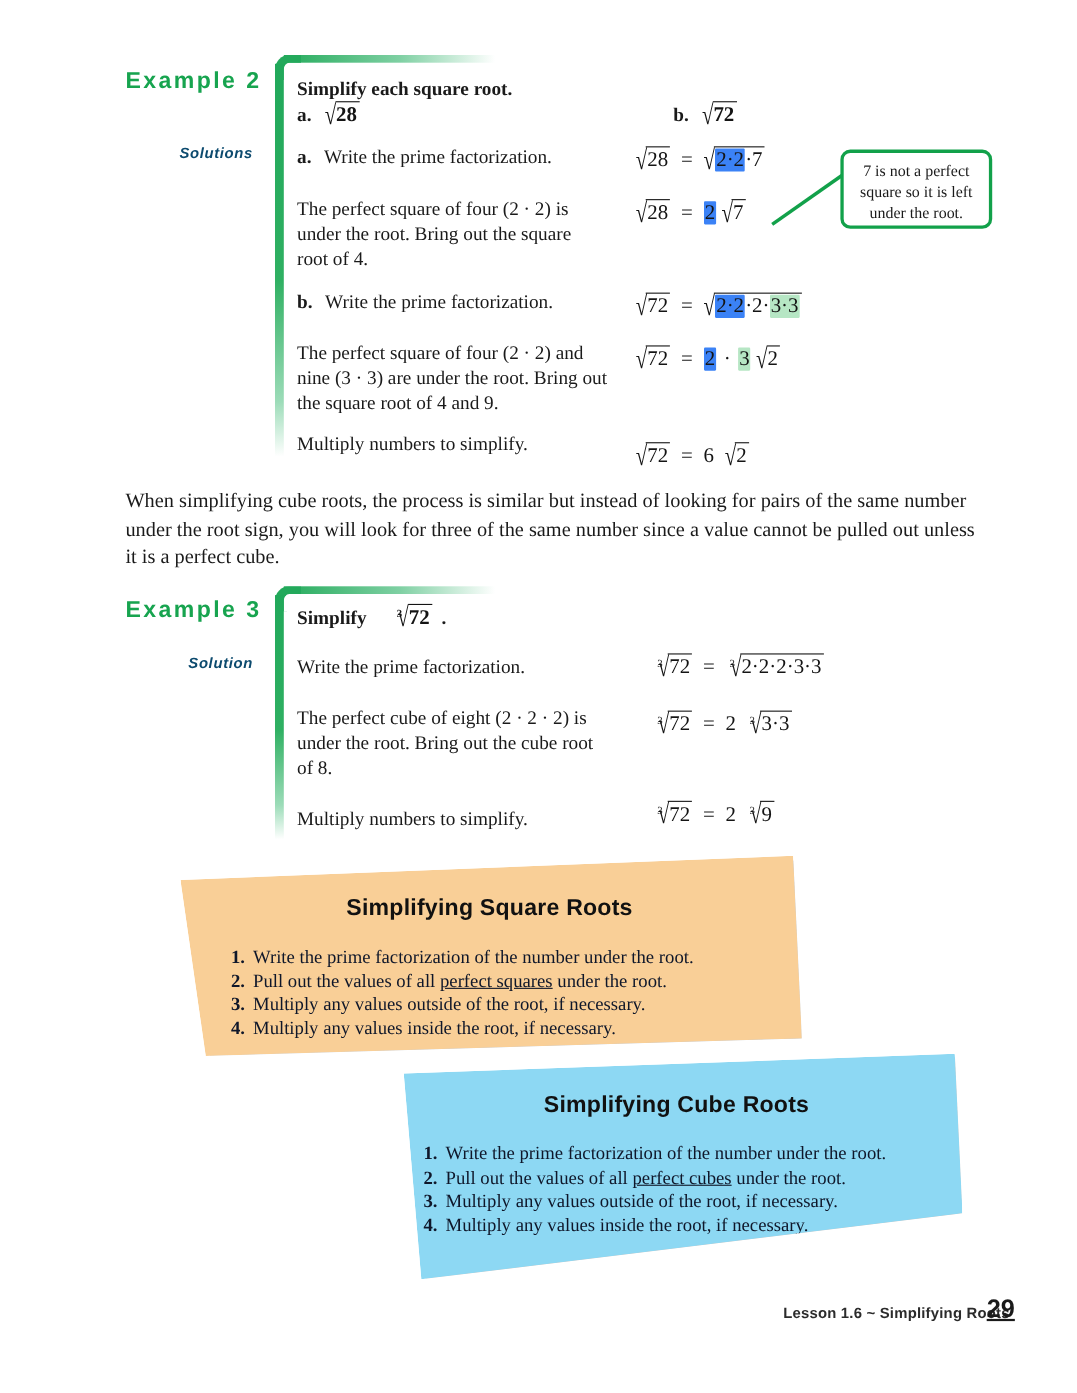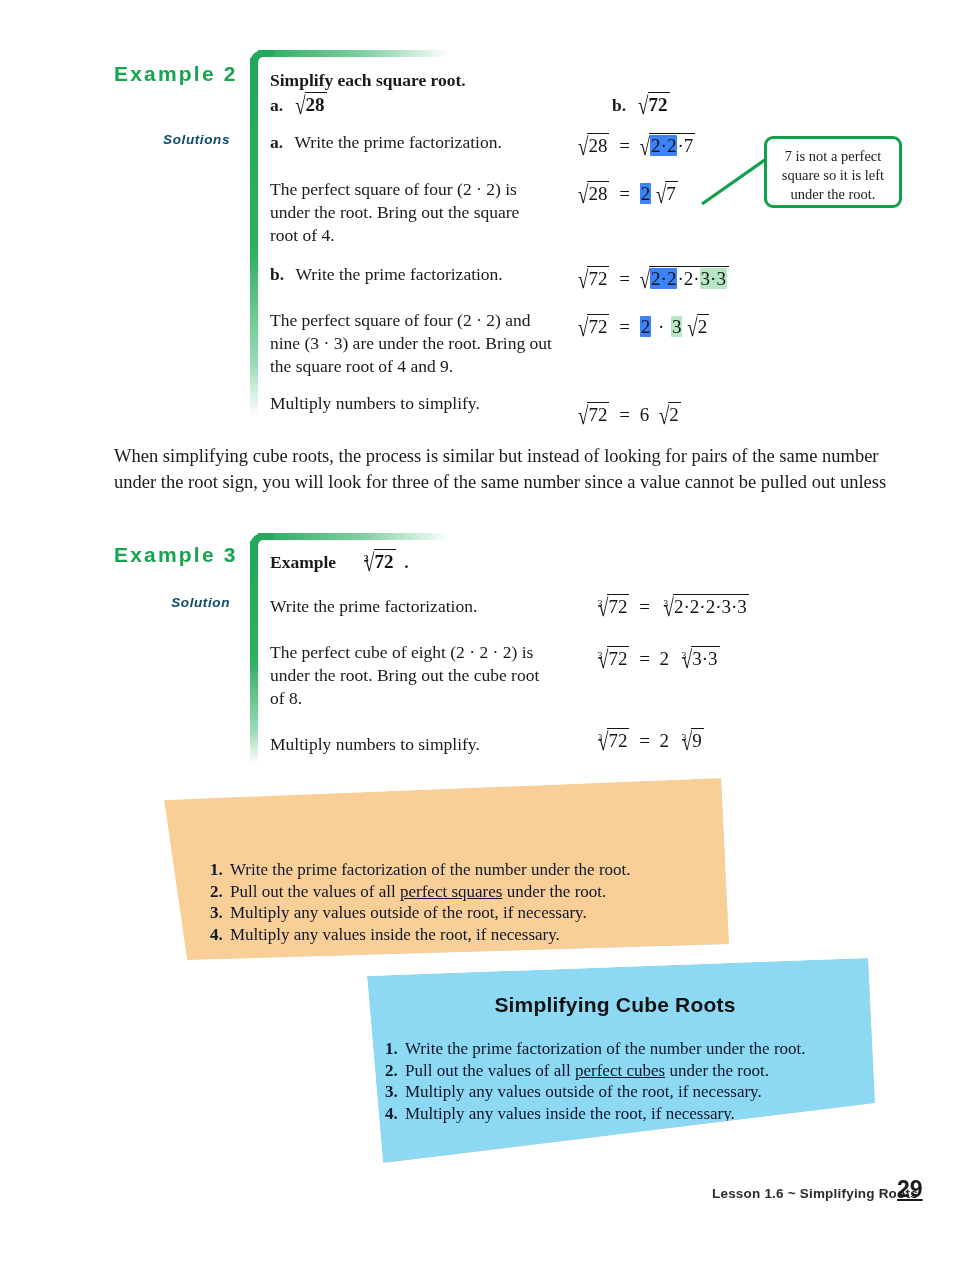--- a/index.html
+++ b/index.html
@@ -296,38 +296,39 @@
 <div class="abs math" style="left:578px; top:390px;margin-top:12px;">
   <span class="rad"><span class="sign">√</span><span class="radicand">72</span></span>
   <span class="eq">=</span>
   <span>6</span>
   <span class="rad" style="margin-left:5px;"><span class="sign">√</span><span class="radicand">2</span></span>
 </div>
 
 <div class="para" style="left:114px; top:444px; width:830px;">
   <div>When simplifying cube roots, the process is similar but instead of looking for pairs of the same number</div>
   <div>under the root sign, you will look for three of the same number since a value cannot be pulled out unless</div>
+  <div>it is a perfect cube.</div>
 </div>
 
 <div class="abs" style="left:114px; top:543px;">
   <span class="example-label">Example 3</span>
 </div>
 
 <div class="abs" style="left:120px; top:595px; width:110px;">
   <span class="solutions-label" style="display:block;">Solution</span>
 </div>
 
 <div class="frame" style="left:250px; top:533px; width:200px; height:230px;">
   <div class="hbar" style="width:192px;"></div>
   <div class="corner"></div>
   <div class="vbar"></div>
 </div>
 
 <div class="abs" style="left:270px; top:549px;">
-  <span class="heading-line">Example</span>
+  <span class="heading-line">Simplify</span>
   <span class="math bold" style="margin-left:20px;">
     <span class="rad"><span class="idx">3</span><span class="sign">√</span><span class="radicand">72</span></span>
   </span>
   <span class="heading-line" style="margin-left:4px;">.</span>
 </div>
 
 <div class="abs btext" style="left:270px; top:595px;">Write the prime factorization.</div>
 
 <div class="abs btext" style="left:270px; top:641px; width:320px;">
   <div>The perfect cube of eight (2 · 2 · 2) is</div>
@@ -355,20 +356,21 @@
   <span class="eq">=</span>
   <span>2</span>
   <span class="rad" style="margin-left:4px;"><span class="idx">3</span><span class="sign">√</span><span class="radicand">9</span></span>
 </div>
 
 <div class="tbox tbox-orange" style="left:160px; top:778px; width:570px; height:182px;
             clip-path: polygon(4px 22px, 561px 0px, 569px 166px, 27px 182px);">
   <div class="shadow" style="clip-path: polygon(8px 26px, 565px 4px, 570px 170px, 31px 182px);"></div>
   <div class="shape" style="clip-path: polygon(4px 22px, 561px 0px, 569px 166px, 27px 182px);"></div>
   <div class="content">
+    <div class="tbox-title" style="top:36px;">Simplifying Square Roots</div>
     <div class="tbox-list" style="left:50px; top:81px;">
       <span class="row">
         <span class="num">1.</span><span>Write the prime factorization of the number under the root.</span>
       </span>
       <span class="row">
         <span class="num">2.</span><span>Pull out the values of all </span><span class="u">perfect squares</span><span> under the root.</span>
       </span>
       <span class="row">
         <span class="num">3.</span><span>Multiply any values outside of the root, if necessary.</span>
       </span>

